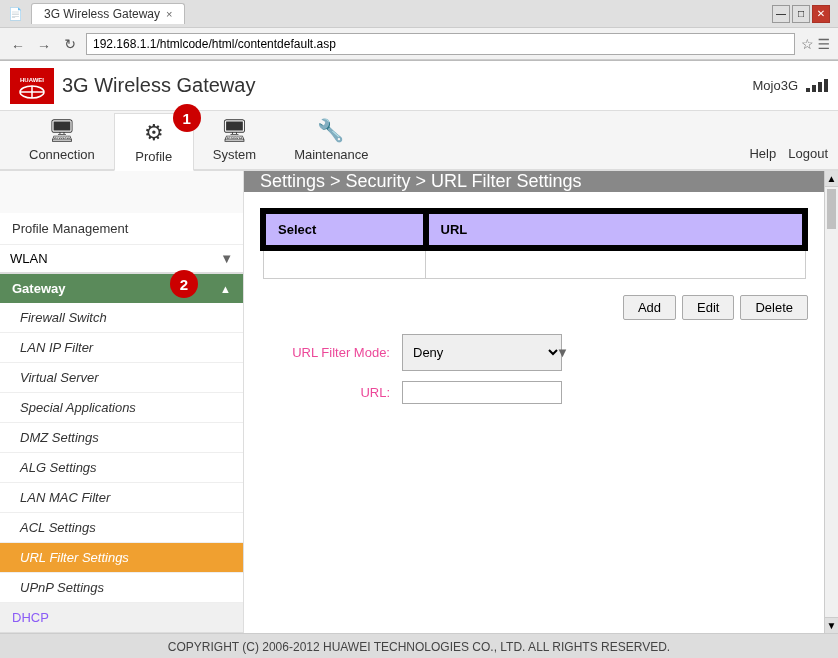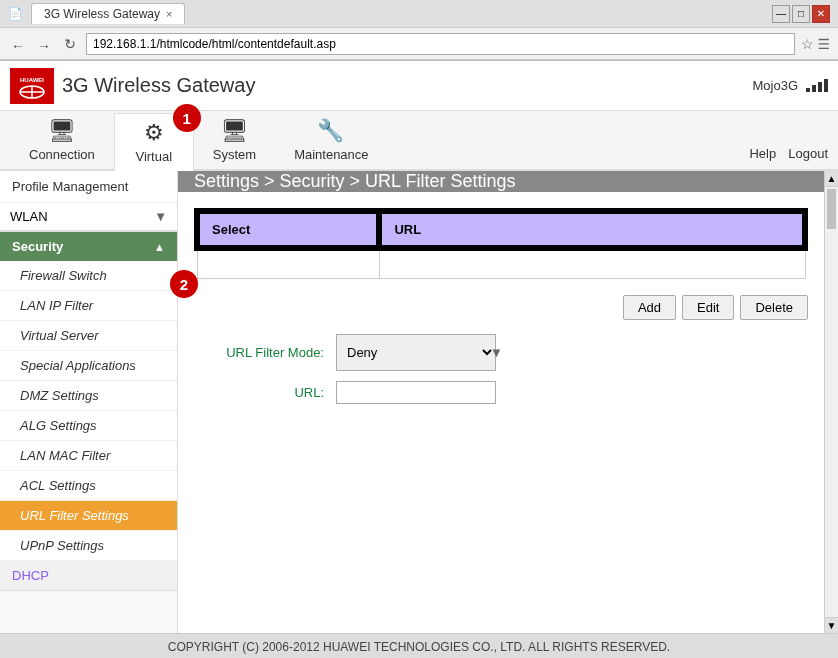--- a/index.html
+++ b/index.html
@@ -36,21 +36,21 @@
     .nav-tab { display: flex; flex-direction: column; align-items: center; justify-content: center; padding: 6px 18px; cursor: pointer; border: 1px solid transparent; gap: 3px; font-size: 13px; color: #333; min-width: 80px; }
     .nav-tab.active { background: white; border: 1px solid #ddd; border-bottom: 1px solid white; margin-bottom: -2px; }
     .nav-tab-icon { font-size: 22px; }
     .nav-tab-links { margin-left: auto; display: flex; align-items: center; gap: 12px; padding-bottom: 8px; }
     .nav-tab-links a { color: #333; text-decoration: none; font-size: 13px; }
 
     
     .main-content { display: flex; flex: 1; overflow: hidden; }
 
     
-    .sidebar { width: 178px; background: #f9f9f9; border-right: 1px solid #ddd; display: flex; flex-direction: column; overflow: hidden; flex-shrink: 0; }
+    .sidebar { width: 244px; background: #f9f9f9; border-right: 1px solid #ddd; display: flex; flex-direction: column; overflow: hidden; flex-shrink: 0; justify-content: flex-end; }
     .sidebar-profile { background: white; border-bottom: 1px solid #ddd; padding: 0; }
     .sidebar-profile-label { padding: 8px 12px; font-size: 13px; color: #333; border-bottom: 1px solid #eee; }
     .sidebar-dropdown { display: flex; align-items: center; justify-content: space-between; padding: 6px 10px; border-bottom: 1px solid #ddd; cursor: pointer; background: white; }
     .sidebar-dropdown span { font-size: 13px; }
     .sidebar-dropdown .arrow { color: #666; }
 
     .sidebar-section-header { background: #5a8a5a; color: white; padding: 7px 12px; display: flex; align-items: center; justify-content: space-between; font-size: 13px; font-weight: bold; cursor: pointer; }
     .sidebar-section-header .chevron { font-size: 11px; }
 
     .sidebar-item { padding: 7px 20px; font-size: 13px; color: #333; cursor: pointer; border-bottom: 1px solid #eee; background: white; font-style: italic; }
@@ -66,21 +66,21 @@
     
     .url-table { width: 100%; border-collapse: collapse; margin-bottom: 16px; }
     .url-table th { background: #c4b5fd; border: 6px solid #000000; padding: 8px 12px; text-align: left; font-weight: bold; font-size: 13px; }
     .url-table td { border: 1px solid #ccc; padding: 6px 12px; font-size: 13px; }
 
     
     .table-btn-row { display: flex; justify-content: flex-end; gap: 6px; margin-bottom: 14px; }
     .form-btn { padding: 4px 14px; border: 1px solid #aaa; background: #f0f0f0; cursor: pointer; font-size: 13px; border-radius: 2px; }
 
     .form-row { display: flex; align-items: center; margin-bottom: 10px; gap: 12px; }
-    .form-label { width: 130px; text-align: right; font-size: 13px; color: #15803d; }
+    .form-label { width: 130px; text-align: right; font-size: 13px; color: #ec4899; }
     .form-select { padding: 9px 6px; border: 1px solid #aaa; font-size: 13px; width: 160px; cursor: pointer; }
     .form-input { padding: 3px 6px; border: 1px solid #aaa; font-size: 13px; width: 160px; }
 
     .action-btn-row { display: flex; justify-content: center; gap: 12px; margin-top: 16px; }
     .action-btn { padding: 6px 20px; border: 1px solid #aaa; background: #f0f0f0; cursor: pointer; font-size: 13px; border-radius: 2px; }
 
     
     .app-footer { background: #ddd; text-align: center; padding: 0; font-size: 12px; color: #444; border-top: 1px solid #ccc; height: 26px; display: flex; align-items: center; justify-content: center; }
 
     
@@ -153,21 +153,21 @@
   <div class="nav-tabs">
     <div class="nav-tab">
       <span class="nav-tab-icon">🖥</span>
       <span>Connection</span>
     </div>
     <div class="nav-tab active" style="position:relative;">
       <span class="step-badge" style="position:absolute;top:-10px;right:-8px;">
           <span>1</span>
         </span>
       <span class="nav-tab-icon">⚙</span>
-      <span>Virtual</span>
+      <span>Profile</span>
     </div>
     <div class="nav-tab">
       <span class="nav-tab-icon">🖥</span>
       <span>System</span>
     </div>
     <div class="nav-tab">
       <span class="nav-tab-icon">🔧</span>
       <span>Maintenance</span>
     </div>
     <div class="nav-tab-links">
@@ -181,21 +181,21 @@
     <div class="sidebar">
       <div class="sidebar-profile">
         <div class="sidebar-profile-label">Profile Management</div>
         <div class="sidebar-dropdown">
           <span>WLAN</span>
           <span class="arrow">▼</span>
         </div>
       </div>
 
       <div class="sidebar-section-header">
-        <span>Security</span>
+        <span>Gateway</span>
         <span class="chevron">▲</span>
         <span class="step-badge" style="position:absolute;left:170px;top:270px;">
             <span>2</span>
           </span>
       </div>
 
       <div class="sidebar-item">
         <span>Firewall Switch</span>
       </div>
       <div class="sidebar-item">

